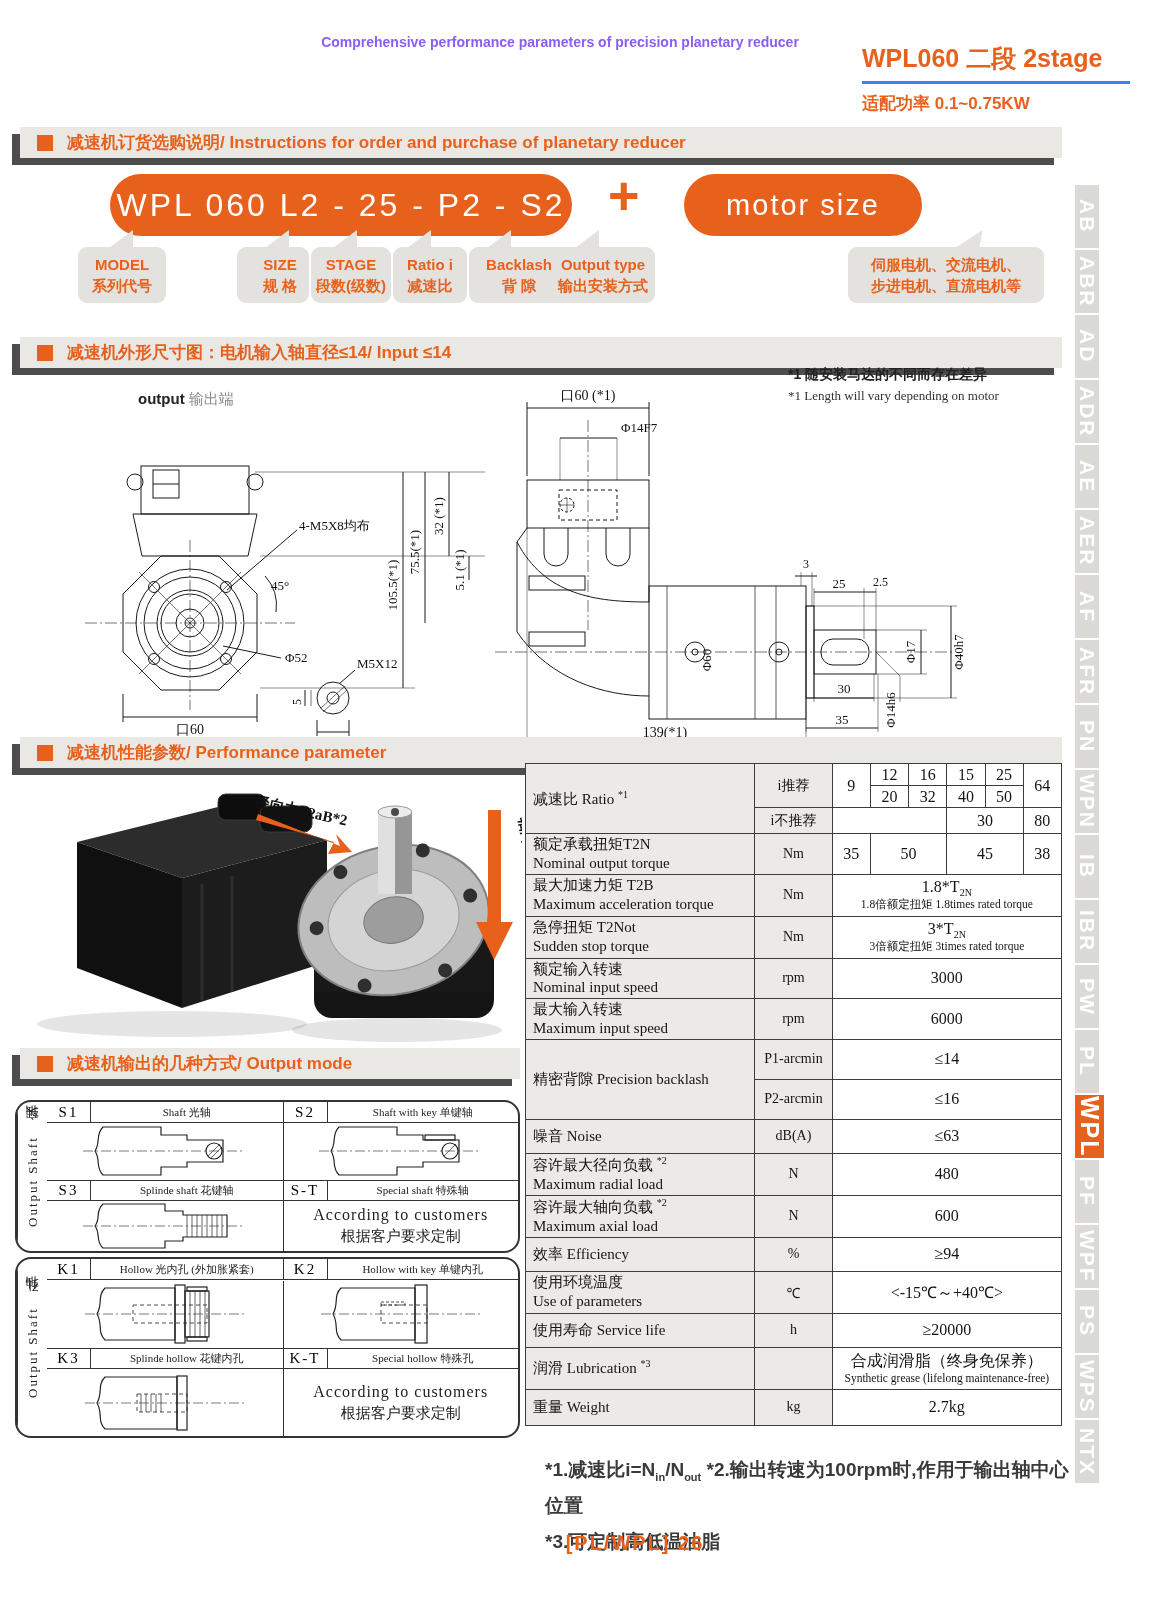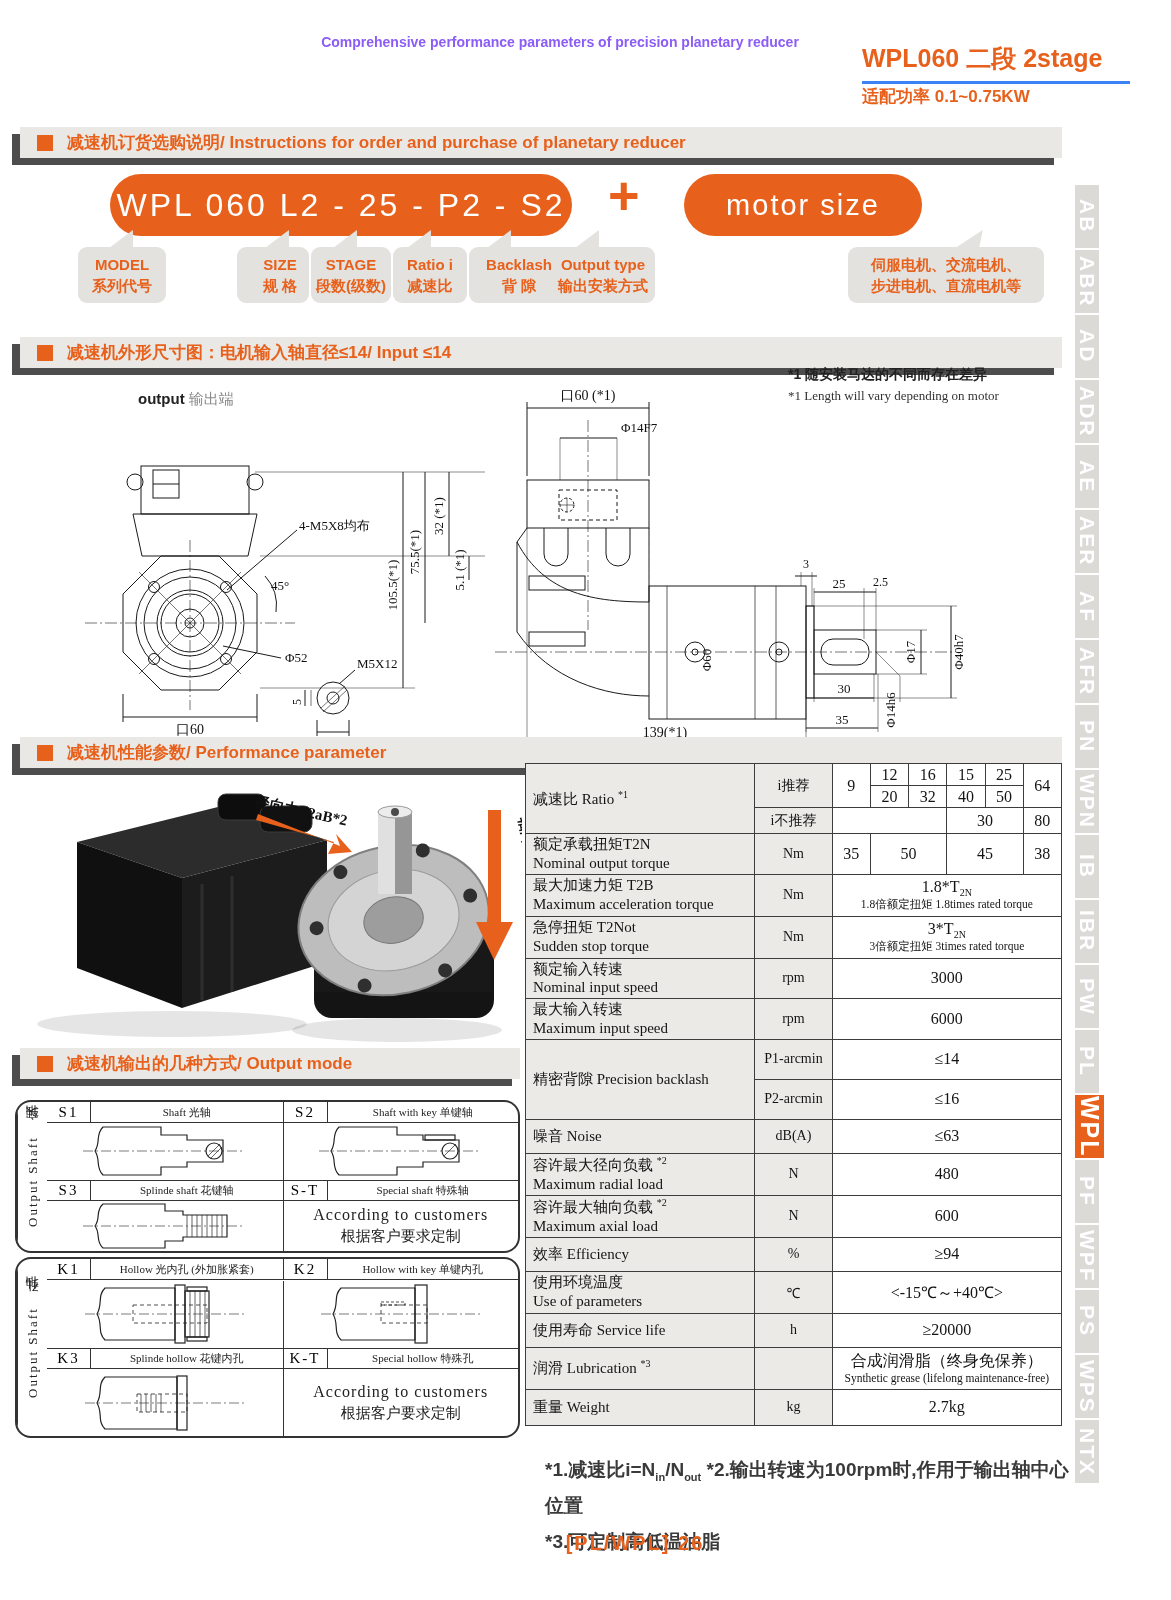--- a/index.html
+++ b/index.html
@@ -5,21 +5,21 @@
   * { margin:0; padding:0; box-sizing:border-box; }
   html,body { width:1171px; background:#fff; font-family:"Liberation Sans",sans-serif; }
   body { position:relative; height:1600px; overflow:hidden; }
 
   
   .title-block { position:absolute; left:230px; top:34px; width:660px; text-align:center; }
   .title-cn { font-size:36px; font-weight:bold; color:#e2601a; letter-spacing:2px; }
   .title-en { font-size:14px; font-weight:600; color:#8b5cf6; }
   .model-block { position:absolute; left:862px; top:42px; width:268px; }
   .model-name { font-size:25px; font-weight:bold; color:#e8611c; padding-bottom:6px; border-bottom:3px solid #3b82f6; }
-  .model-power { font-size:17px; font-weight:bold; color:#e8611c; margin-top:1px; }
+  .model-power { font-size:17px; font-weight:bold; color:#e8611c; margin-top:8px; }
 
   
   .section-bar { position:absolute; left:20px; height:31px; background:#e9e8e5;
                  box-shadow:-8px 7px 0 #4d4d4d; display:flex; align-items:center; }
   .section-bar .bullet { width:16px; height:16px; background:#e8611c; margin:0 14px 0 17px; }
   .section-bar .s-label { color:#e8611c; font-weight:bold; font-size:17px; }
 
   
   .pill { position:absolute; background:#e8611c; border-radius:32px; color:#fff; font-weight:normal;
           display:flex; align-items:center; justify-content:center; }

